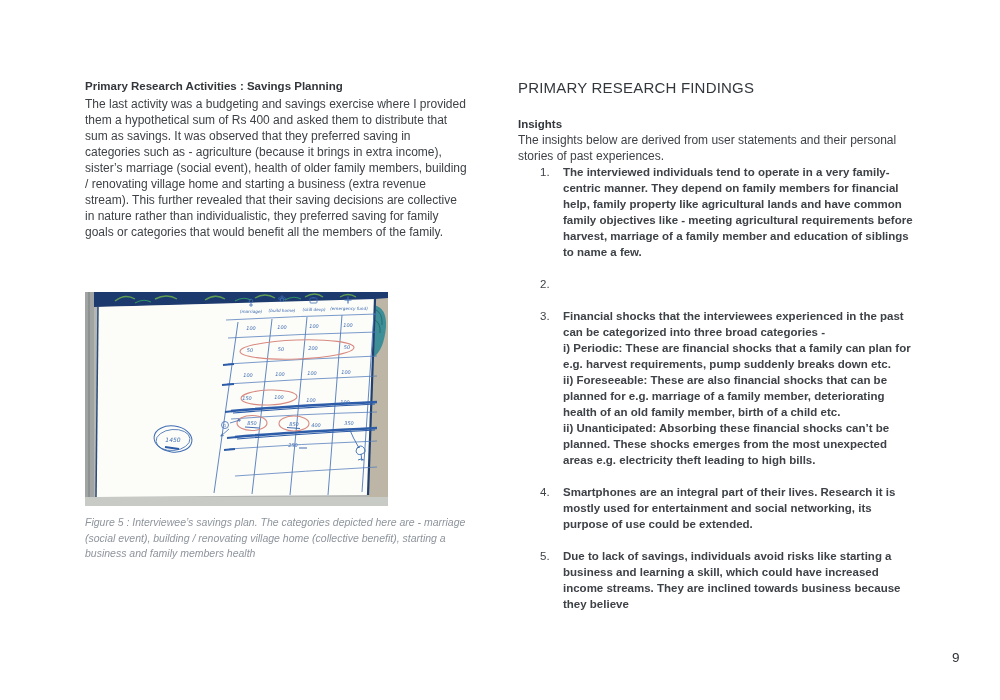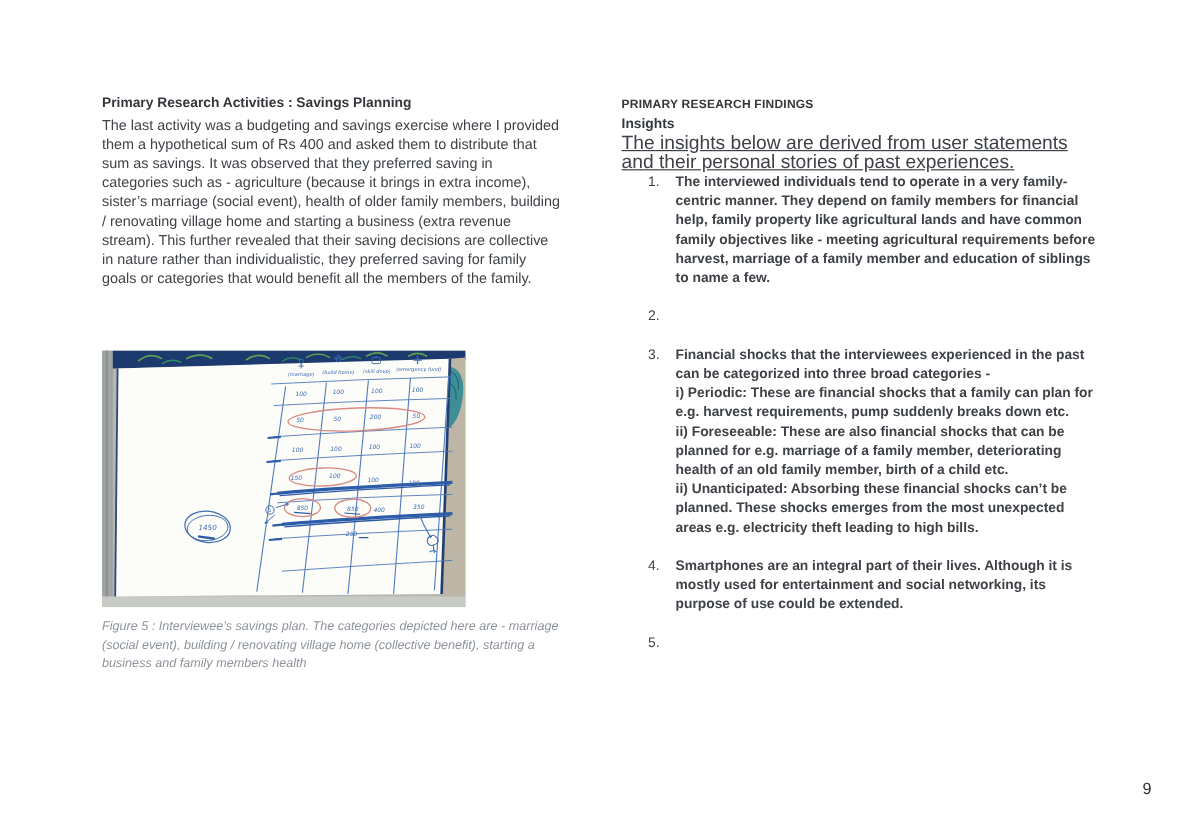--- a/index.html
+++ b/index.html
@@ -10,25 +10,25 @@
   .left-col { position:absolute; left:85px; top:78px; width:384px; }
   .col-heading { font-size:11.5px; font-weight:bold; line-height:16px; color:#33373c; }
   .body-text { font-size:12px; line-height:16px; margin-top:2px; color:#3e4247; }
 
   .figure-block { position:absolute; left:85px; top:260px; width:400px;margin-top:32px; }
   .figure-image { display:block; width:303px; height:214px; }
   .figure-caption { margin-top:9px; width:398px; font-size:10.5px; font-style:italic;
     line-height:15.5px; color:#8e949c; }
 
   .right-col { position:absolute; left:518px; top:80px; width:400px; }
-  .findings-heading { font-size:10px; font-weight:bold; letter-spacing:0.2px;
+  .findings-heading { font-size:15px; font-weight:normal; letter-spacing:0.2px;
     line-height:16px; color:#33373c; }
-  .insights-subheading { font-size:11.5px; font-weight:bold;
+  .insights-subheading { margin-top:20px; font-size:11.5px; font-weight:bold;
     line-height:16px; color:#33373c; }
-  .insights-intro { font-size:16px; line-height:16px; width:382px;text-decoration:underline; }
+  .insights-intro { font-size:12px; line-height:16px; width:382px; }
 
   .insight-item { display:flex; margin-top:16px; }
   .insight-item.first { margin-top:0; }
   .insight-num { width:23px; margin-left:22px; flex:none; font-size:11.5px; line-height:16px; }
   .insight-text { width:365px; font-size:11.5px; line-height:16px; white-space:pre-line;font-weight:bold; }
 
   .page-number { position:absolute; left:952px; top:650px; font-size:13.5px; color:#2e3237; }
 
   .sketch-label { font:italic 4.2px "DejaVu Sans", sans-serif; fill:#3f6db2; }
   .sketch-num { font:italic 5px "DejaVu Sans", sans-serif; fill:#3f6db2; }
@@ -190,21 +190,22 @@
     </div>
     <div class="insight-item">
       <span class="insight-num">3.</span>
       <span class="insight-text">Financial shocks that the interviewees experienced in the past can be categorized into three broad categories -
 i) Periodic: These are financial shocks that a family can plan for e.g. harvest requirements, pump suddenly breaks down etc.
 ii) Foreseeable: These are also financial shocks that can be planned for e.g. marriage of a family member, deteriorating health of an old family member, birth of a child etc.
 ii) Unanticipated: Absorbing these financial shocks can’t be planned. These shocks emerges from the most unexpected areas e.g. electricity theft leading to high bills.</span>
     </div>
     <div class="insight-item">
       <span class="insight-num">4.</span>
-      <span class="insight-text">Smartphones are an integral part of their lives. Although it is mostly used for entertainment and social networking, its purpose of use could be extended.</span>
+      <span class="insight-text">Smartphones are an integral part of their lives. Research it is mostly used for entertainment and social networking, its purpose of use could be extended.</span>
     </div>
     <div class="insight-item">
       <span class="insight-num">5.</span>
+      <span class="insight-text">Due to lack of savings, individuals avoid risks like starting a business and learning a skill, which could have increased income streams. They  are inclined towards business because they believe</span>
     </div>
   </div>
 
   <div class="page-number">9</div>
 </div>
 
 </body></html>

